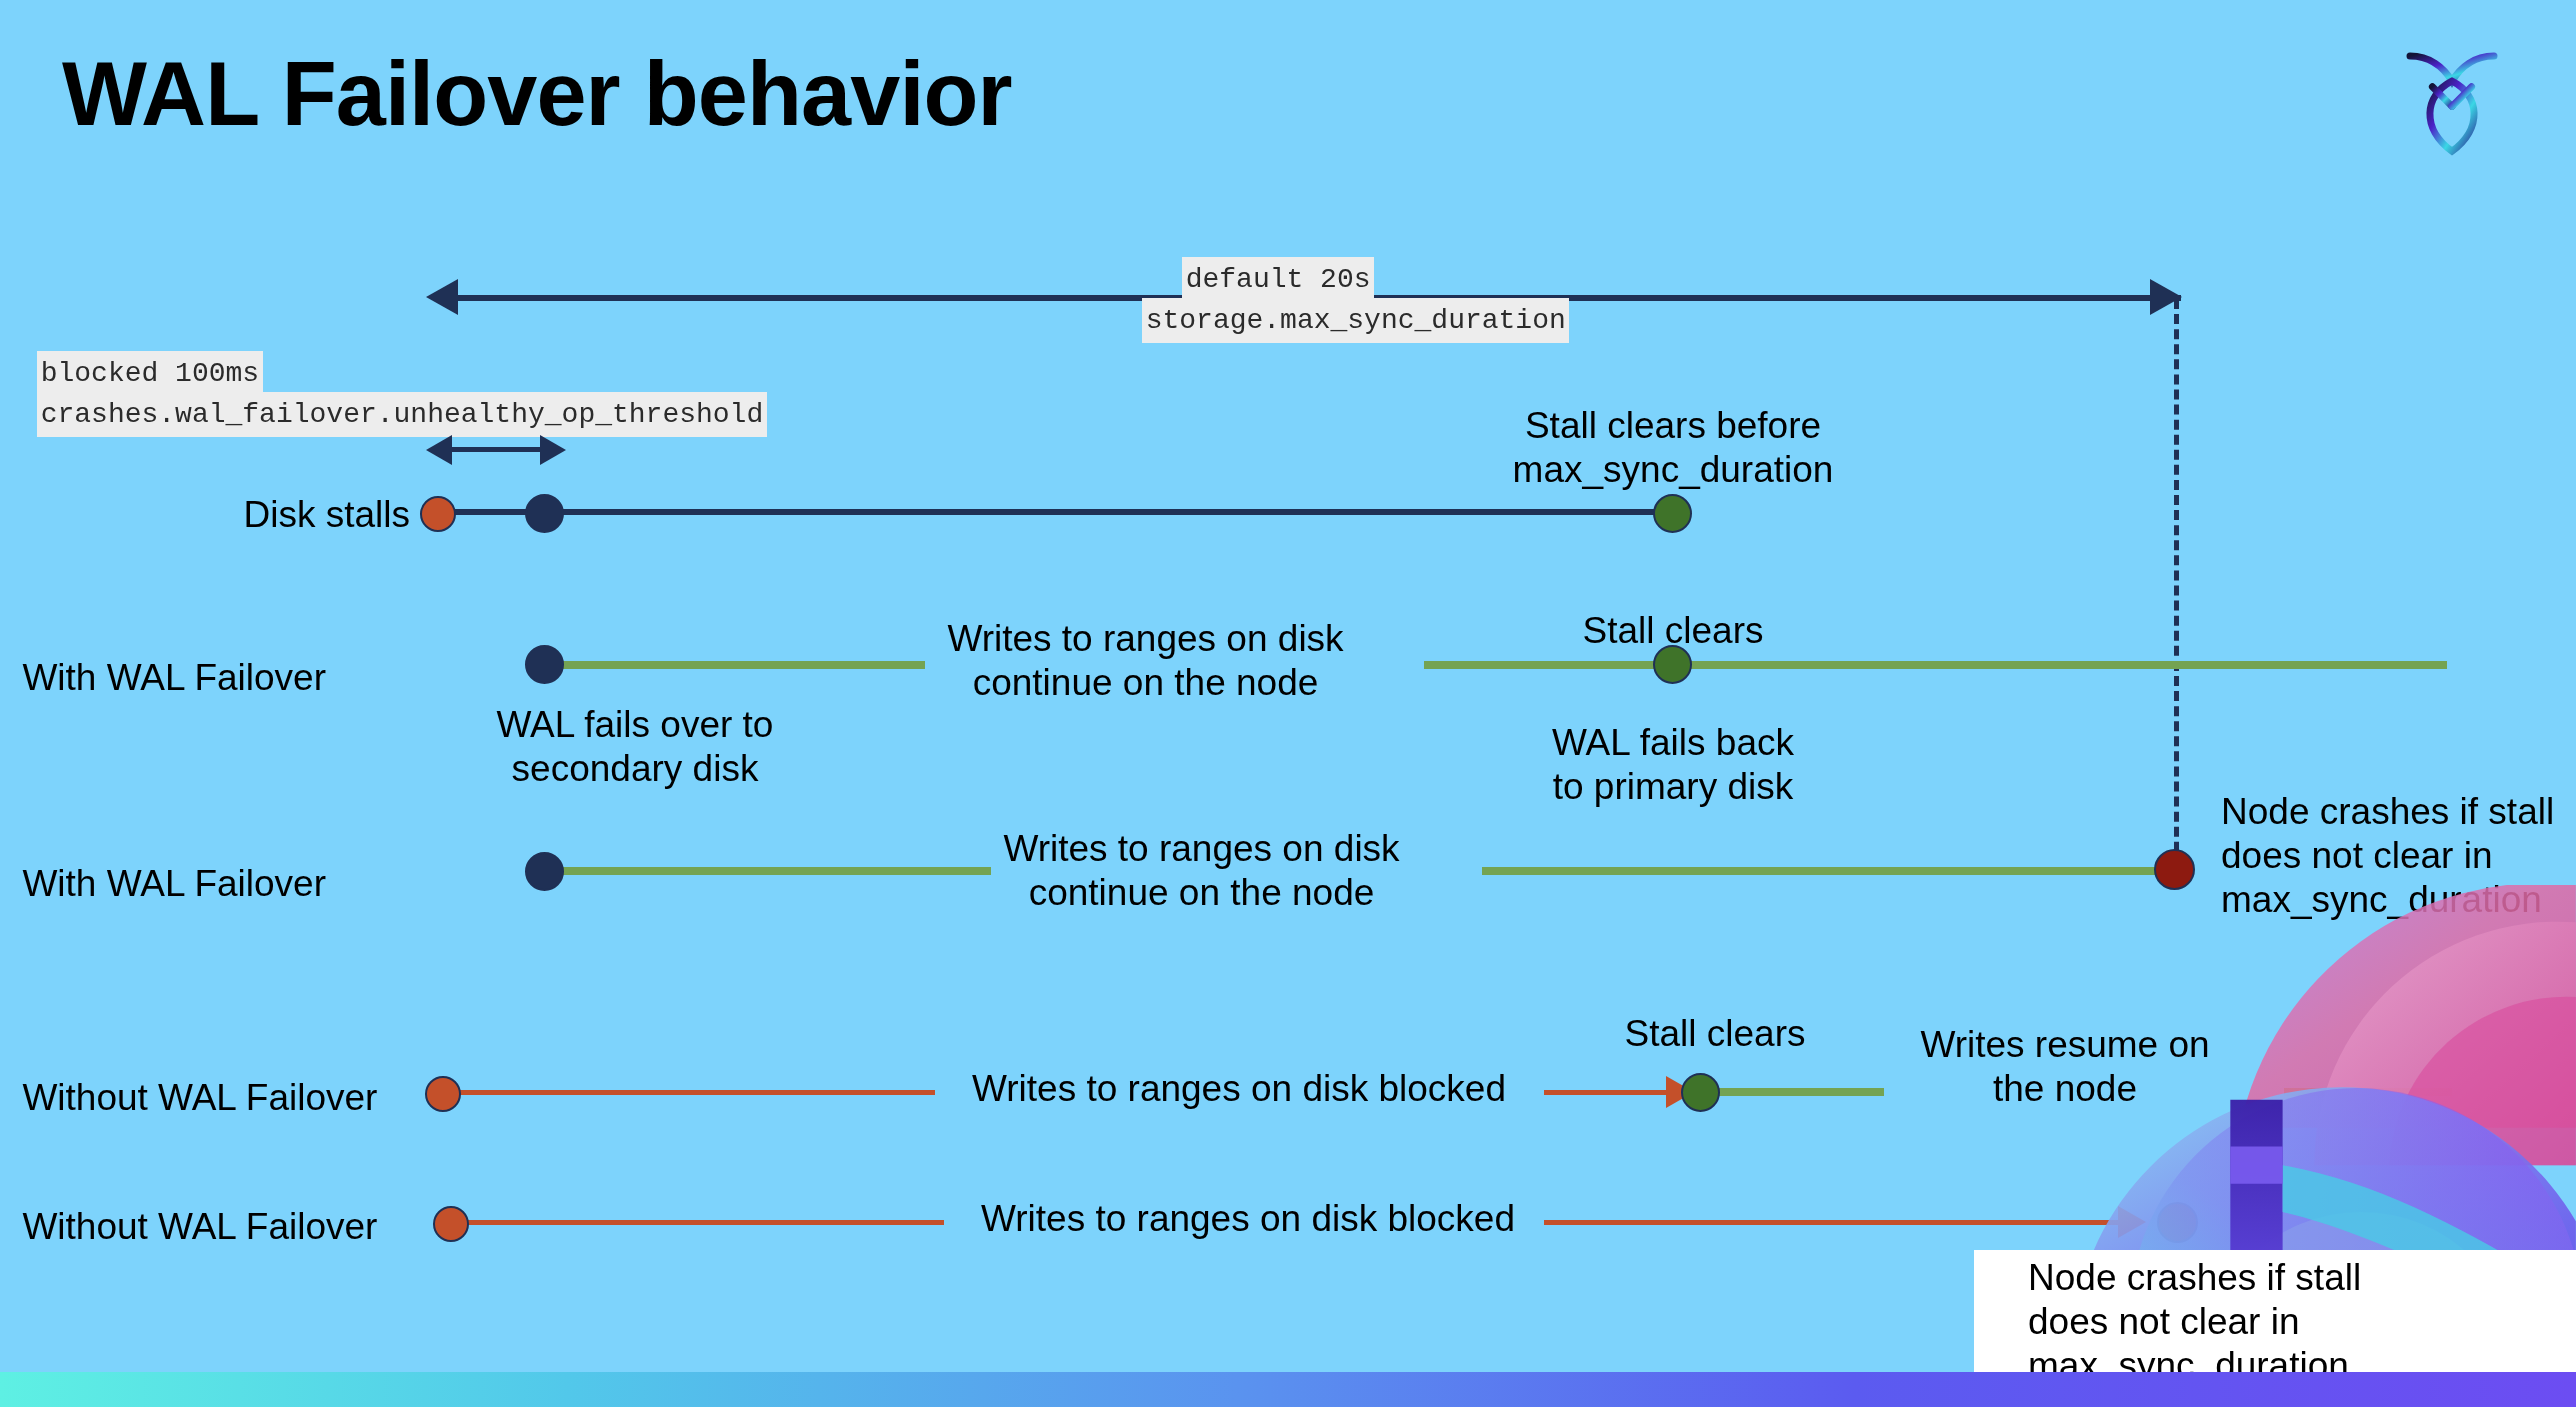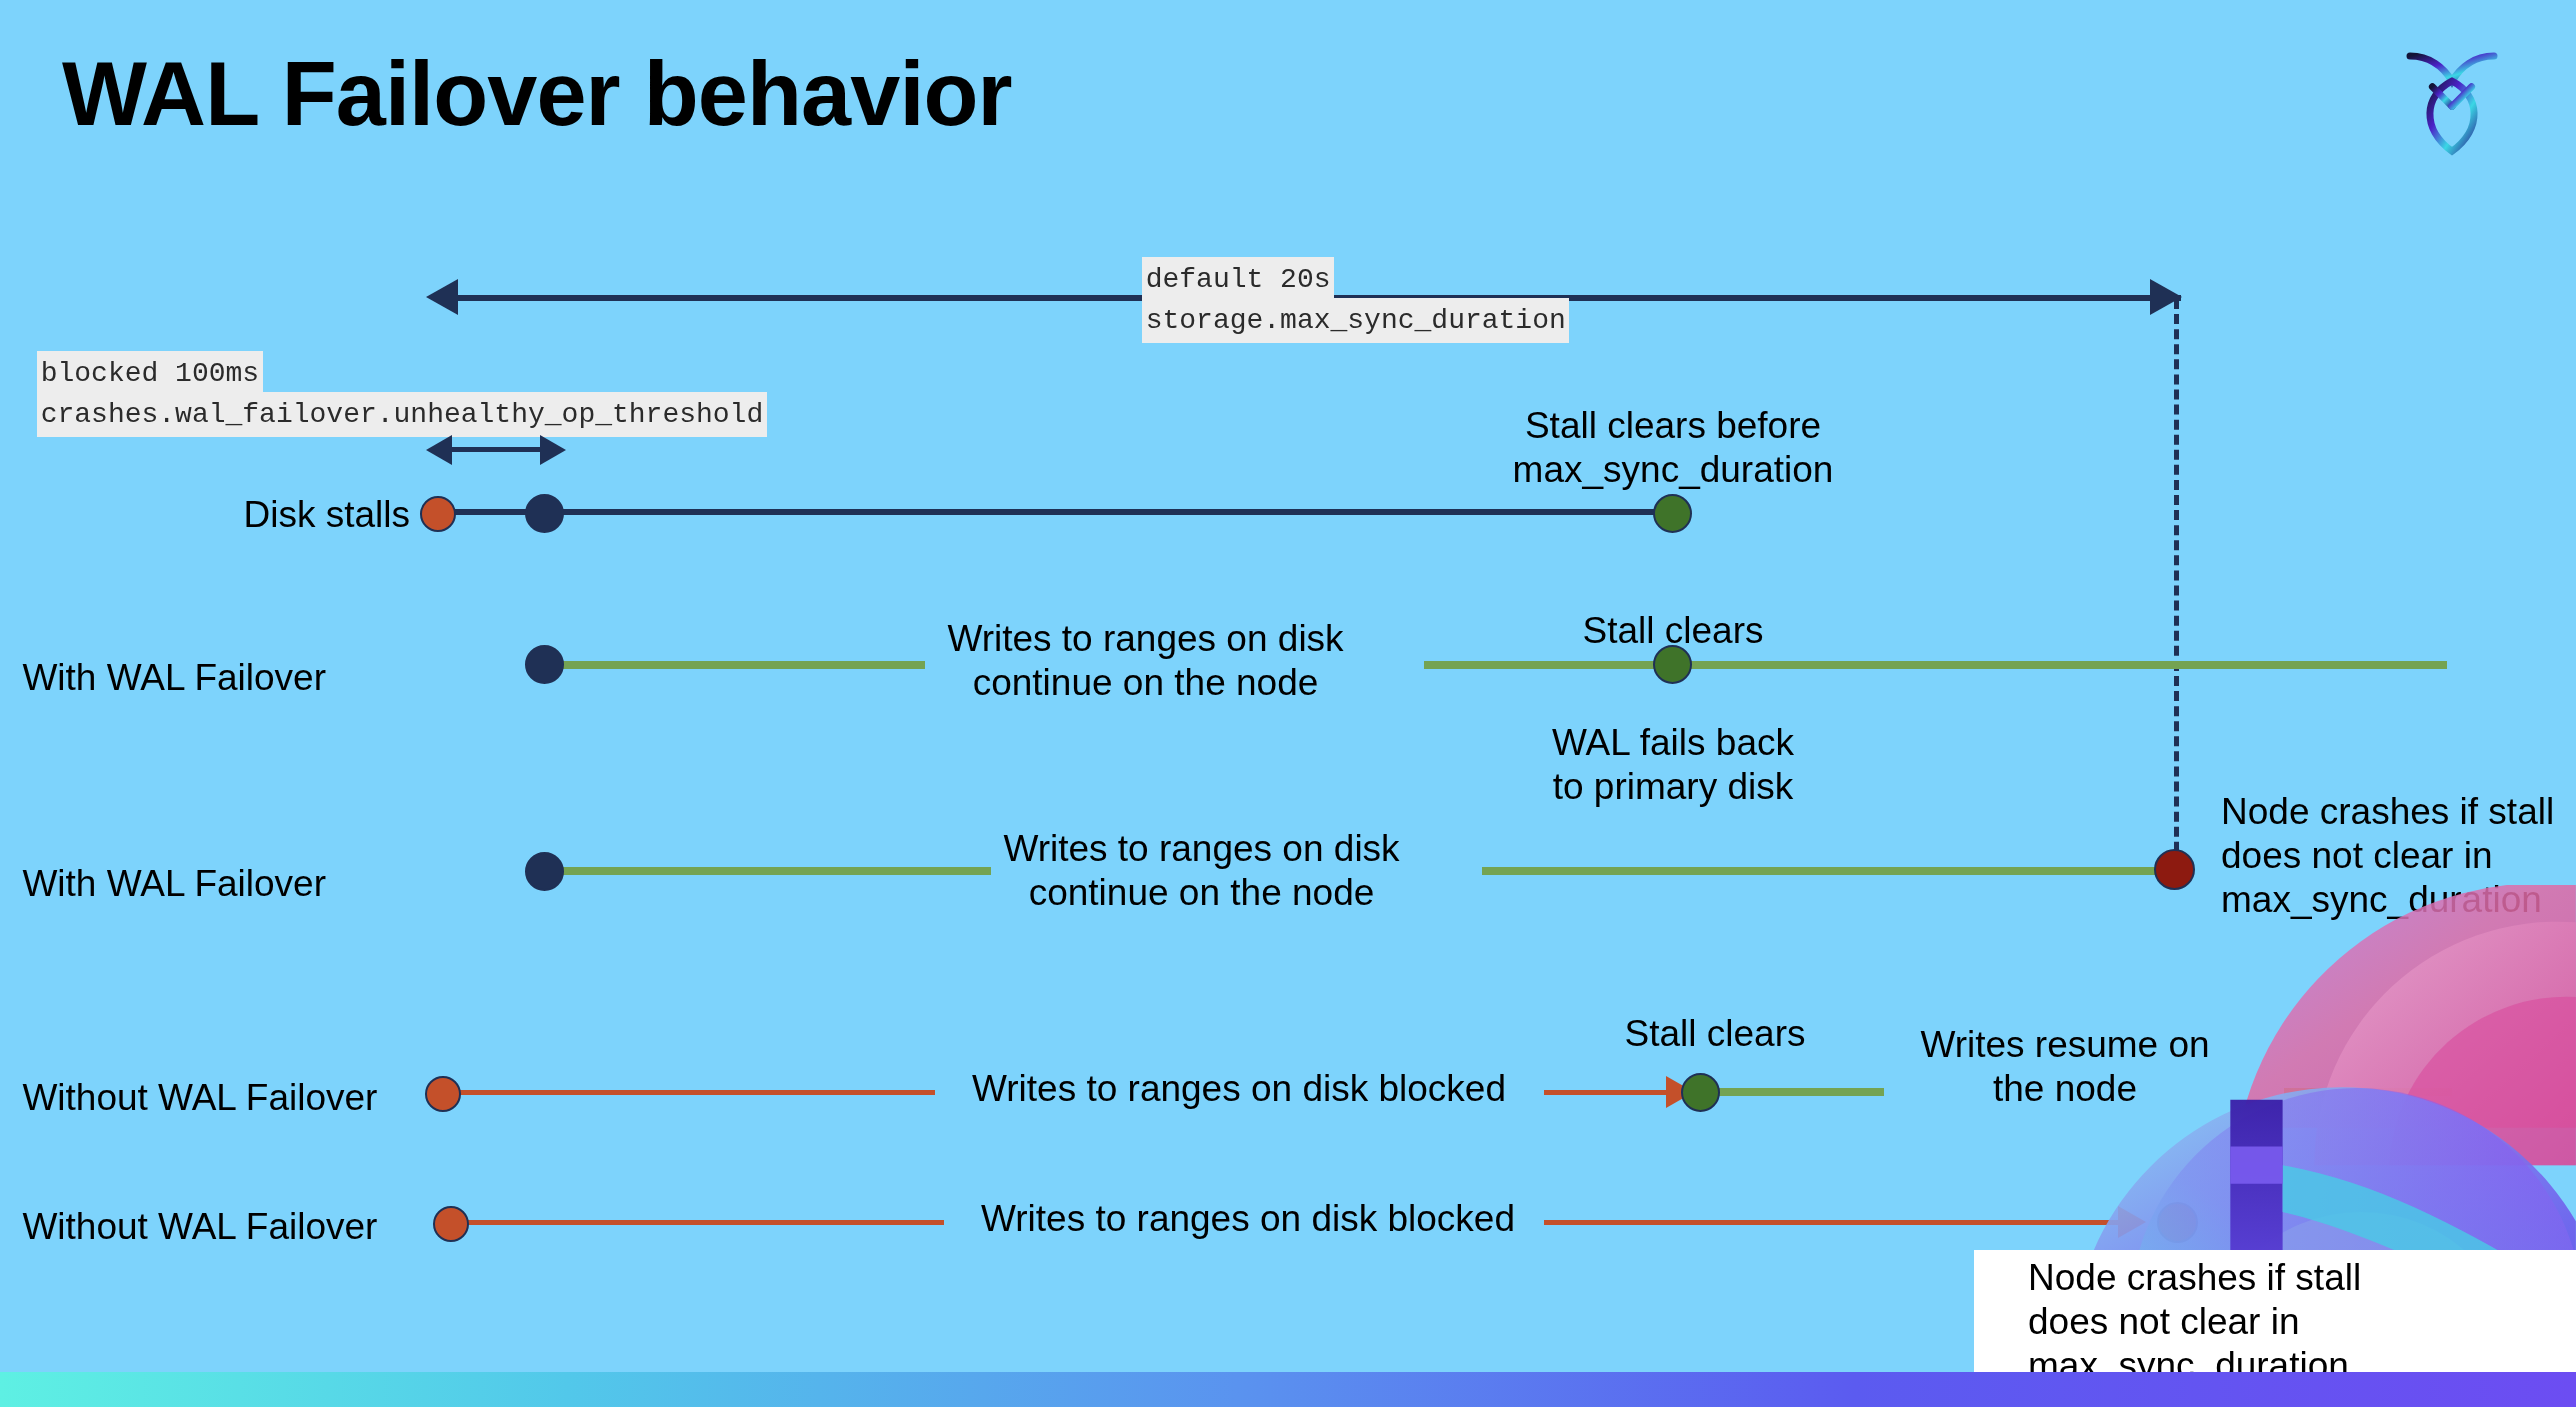--- a/index.html
+++ b/index.html
@@ -185,21 +185,21 @@
         <path d="M50 56 L 36 42"></path>
         <path d="M50 56 L 64 42"></path>
       </g>
     </svg>
   </div>
 
   <div class="hline navy" style="left:454px; top:295px; width:1727px;"></div>
   <div class="arrow-l" style="left:426px; top:279px;"></div>
   <div class="arrow-r" style="left:2150px; top:279px;"></div>
 
-  <div class="codechip" style="left:1142px; top:257px; padding:1.9px 3.7px;">default 20s</div>
+  <div class="codechip" style="left:1182px; top:257px; padding:1.9px 3.7px;">default 20s</div>
   <div class="codechip" style="left:1142px; top:298px; padding:1.9px 3.7px;">storage.max_sync_duration</div>
 
   <div class="codechip" style="left:37px; top:351px; padding:1.9px 3.7px;">blocked 100ms</div>
   <div class="codechip" style="left:37px; top:392px; padding:1.9px 3.7px;">crashes.wal_failover.unhealthy_op_threshold</div>
 
   <div class="hline navy" style="left:449px; top:447px; width:112px; height:4.7px;"></div>
   <div class="arrow-sl" style="left:426px; top:435px;"></div>
   <div class="arrow-sr" style="left:540px; top:435px;"></div>
 
   <div class="vdash" style="left:2174px; top:299px; height:583px;"></div>
@@ -216,20 +216,22 @@
 max_sync_duration</div>
 
   <div class="rowlabel" style="left:0px; top:657px; width:327px; text-align:left; left:22.4px;">With WAL Failover</div>
 
   <div class="hline green" style="left:542px; top:661px; width:383px;"></div>
   <div class="hline green" style="left:1424px; top:661px; width:1023px;"></div>
 
   <div class="dot navy" style="left:525px; top:645px; width:39px; height:39px;"></div>
   <div class="dot green" style="left:1653px; top:645px; width:39px; height:39px;"></div>
 
+  <div class="note" style="left:467px; top:703px; width:336px;">WAL fails over to
+secondary disk</div>
   <div class="note" style="left:935px; top:617px; width:421px;">Writes to ranges on disk
 continue on the node</div>
   <div class="note" style="left:1514px; top:609px; width:318px;">Stall clears</div>
   <div class="note" style="left:1514px; top:721px; width:318px;">WAL fails  back
 to primary disk</div>
 
   <div class="rowlabel" style="left:22.4px; top:863px; width:327px; text-align:left;">With WAL Failover</div>
 
   <div class="hline green" style="left:542px; top:867px; width:449px;"></div>
   <div class="hline green" style="left:1482px; top:867px; width:703px;"></div>

